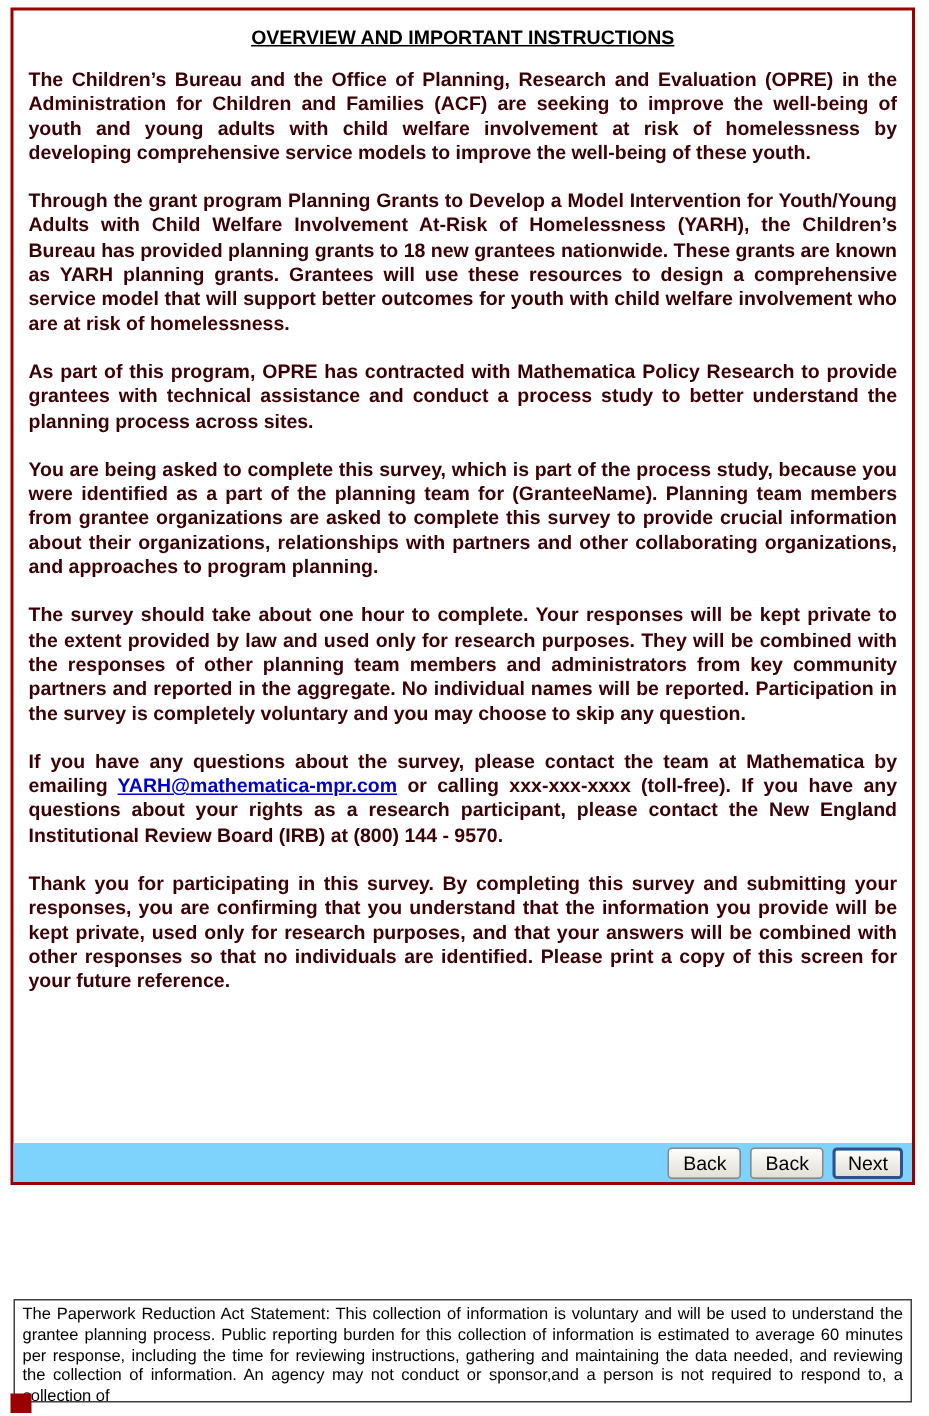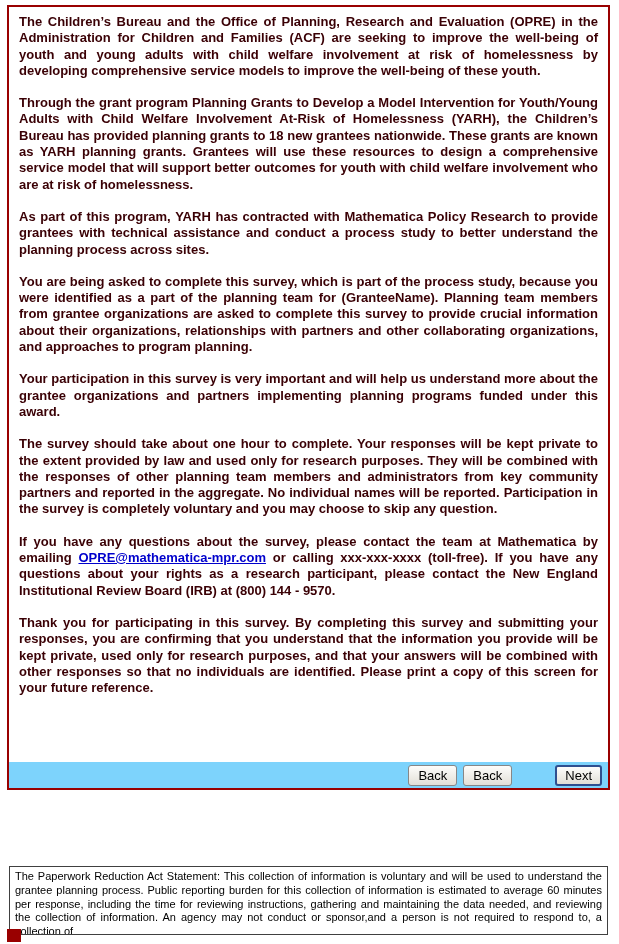--- a/index.html
+++ b/index.html
@@ -76,21 +76,20 @@
     border: 1px solid #878787;
     border-radius: 3px;
     padding: 2px 9px;
     line-height: 15px;
     cursor: pointer;
   }
 
   .btn.focused {
     border: 2px solid #2f4f8f;
     padding: 1px 8px;
-    margin-left: 37px;
   }
 
   .paperwork-box {
     position: absolute;
     left: 9px;
     top: 866px;
     width: 587px;
     height: 61px;
     border: 1px solid #404040;
     background: #ffffff;
@@ -112,29 +111,29 @@
     width: 14px;
     height: 13px;
     background: #990000;
   }
 </style>
 </head>
 <body>
 
 <div class="main-box">
   <div class="content">
+    <div class="title">OVERVIEW AND IMPORTANT INSTRUCTIONS</div>
 
     <p>The Children’s Bureau and the Office of Planning, Research and Evaluation (OPRE) in the Administration for Children and Families (ACF) are seeking to improve the well-being of youth and young adults with child welfare involvement at risk of homelessness by developing comprehensive service models to improve the well-being of these youth.</p>
     <p>Through the grant program Planning Grants to Develop a Model Intervention for Youth/Young Adults with Child Welfare Involvement At-Risk of Homelessness (YARH), the Children’s Bureau has provided planning grants to 18 new grantees nationwide. These grants are known as YARH planning grants. Grantees will use these resources to design a comprehensive service model that will support better outcomes for youth with child welfare involvement who are at risk of homelessness.</p>
-    <p>As part of this program, YARH has contracted with Mathematica Policy Research to provide grantees with technical assistance and conduct a process study to better understand the planning process across sites.</p>
+    <p>As part of this program, OPRE has contracted with Mathematica Policy Research to provide grantees with technical assistance and conduct a process study to better understand the planning process across sites.</p>
     <p>You are being asked to complete this survey, which is part of the process study, because you were identified as a part of the planning team for (GranteeName). Planning team members from grantee organizations are asked to complete this survey to provide crucial information about their organizations, relationships with partners and other collaborating organizations, and approaches to program planning.</p>
-    <p>Your participation in this survey is very important and will help us understand more about the grantee organizations and partners implementing planning programs funded under this award.</p>
     <p>The survey should take about one hour to complete. Your responses will be kept private to the extent provided by law and used only for research purposes. They will be combined with the responses of other planning team members and administrators from key community partners and reported in the aggregate. No individual names will be reported. Participation in the survey is completely voluntary and you may choose to skip any question.</p>
 
-    <p><span>If you have any questions about the survey, please contact the team at Mathematica by emailing </span><a href="#" class="email">OPRE@mathematica-mpr.com</a><span> or calling xxx-xxx-xxxx (toll-free). If you have any questions about your rights as a research participant, please contact the New England Institutional Review Board (IRB) at (800) 144 - 9570.</span></p>
+    <p><span>If you have any questions about the survey, please contact the team at Mathematica by emailing </span><a href="#" class="email">YARH@mathematica-mpr.com</a><span> or calling xxx-xxx-xxxx (toll-free). If you have any questions about your rights as a research participant, please contact the New England Institutional Review Board (IRB) at (800) 144 - 9570.</span></p>
 
     <p>Thank you for participating in this survey. By completing this survey and submitting your responses, you are confirming that you understand that the information you provide will be kept private, used only for research purposes, and that your answers will be combined with other responses so that no individuals are identified. Please print a copy of this screen for your future reference.</p>
   </div>
 
   <div class="action-bar">
     <button class="btn">Back</button>
     <button class="btn">Back</button>
     <button class="btn focused">Next</button>
   </div>
 </div>

